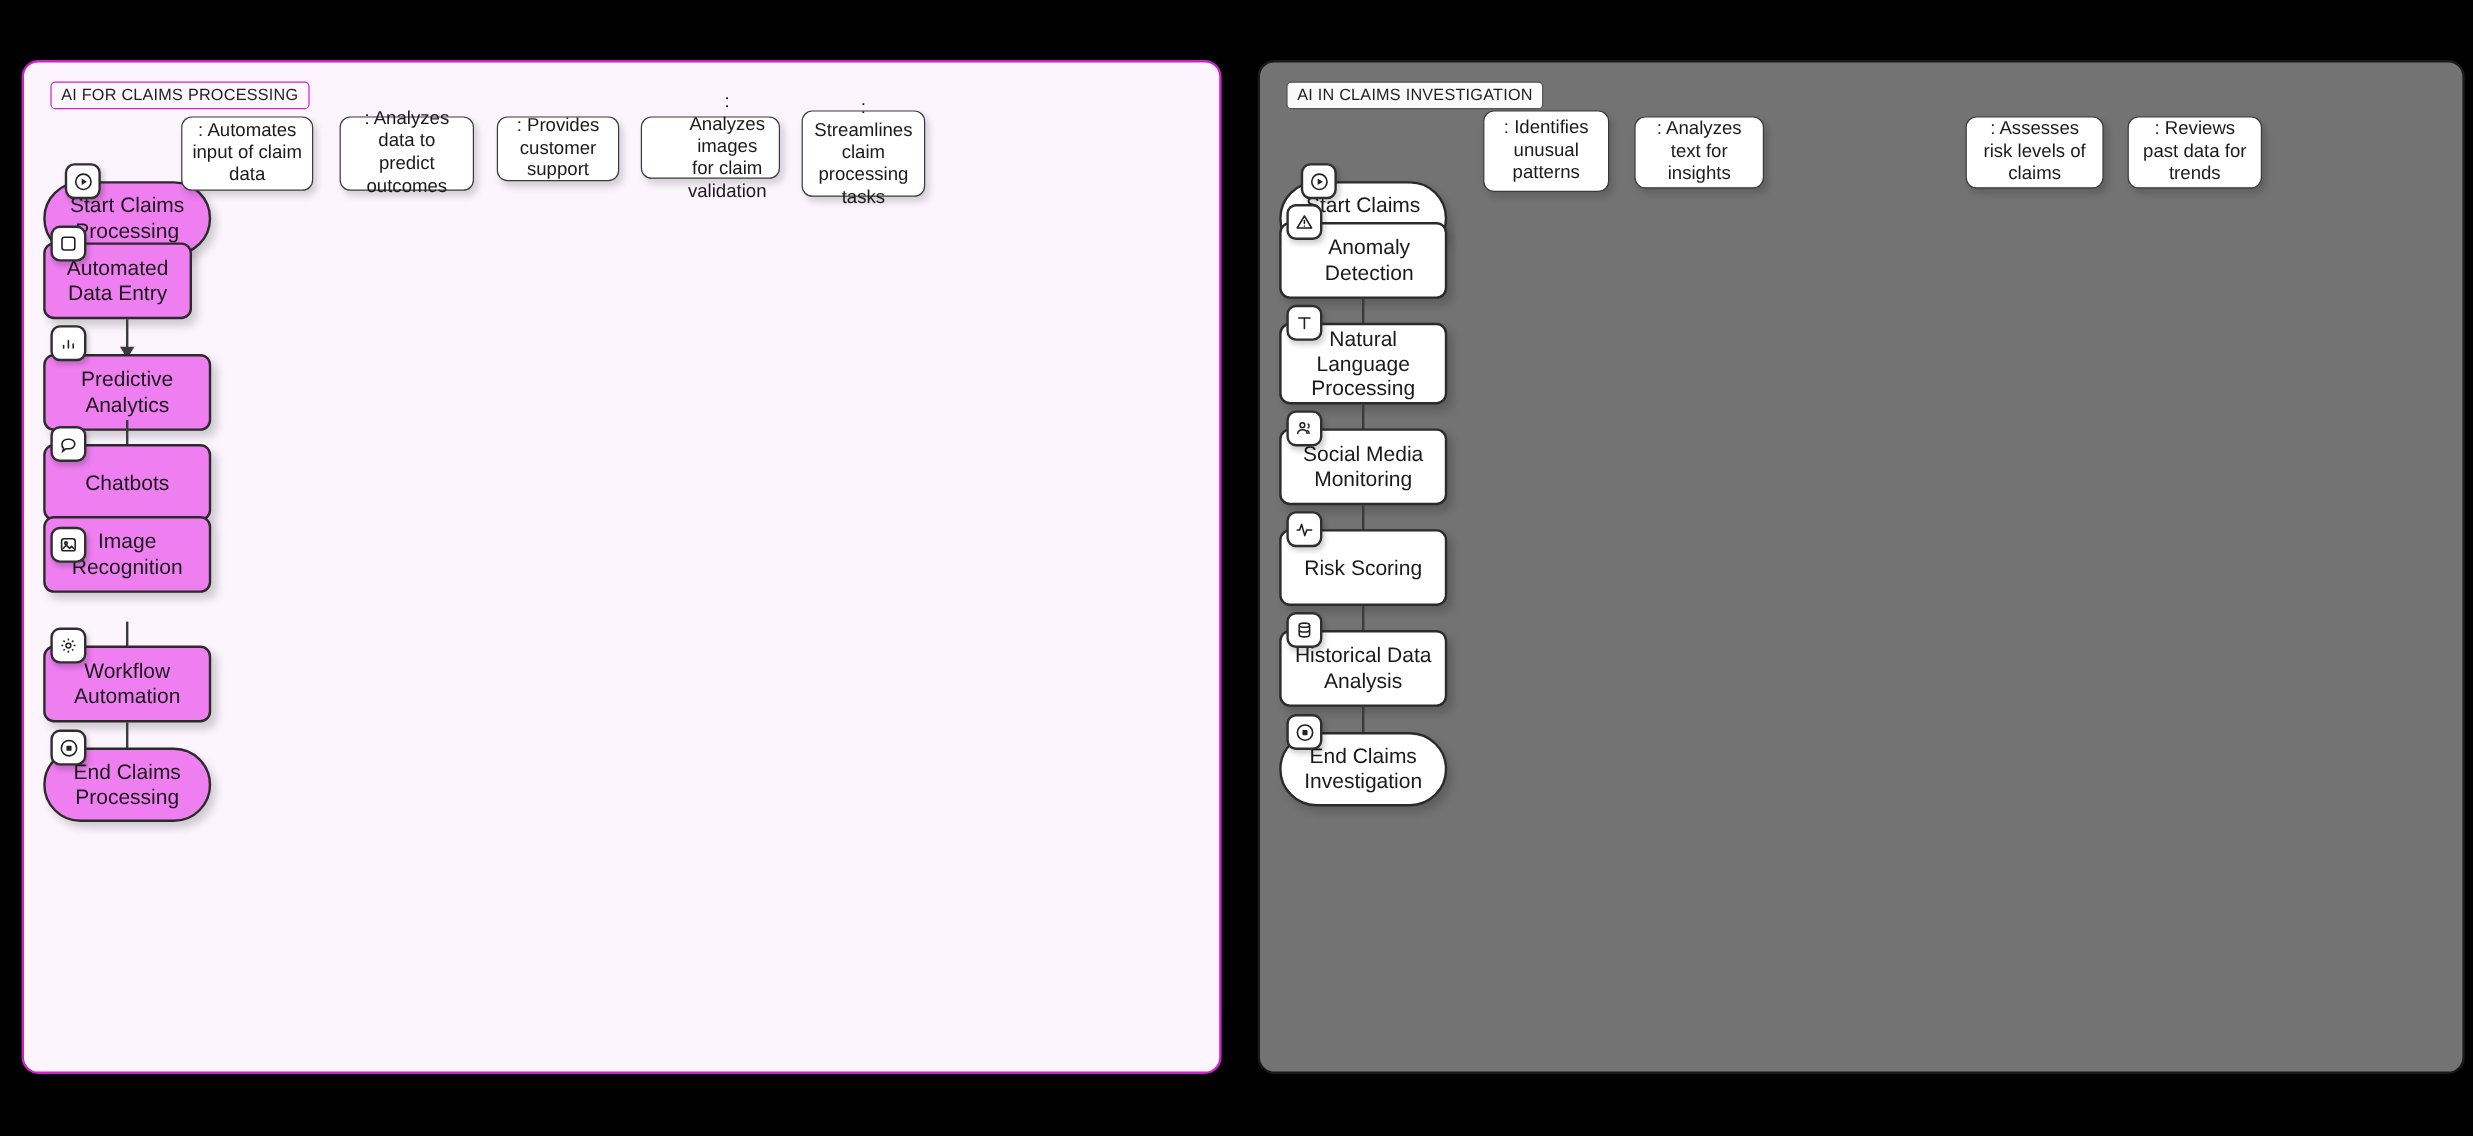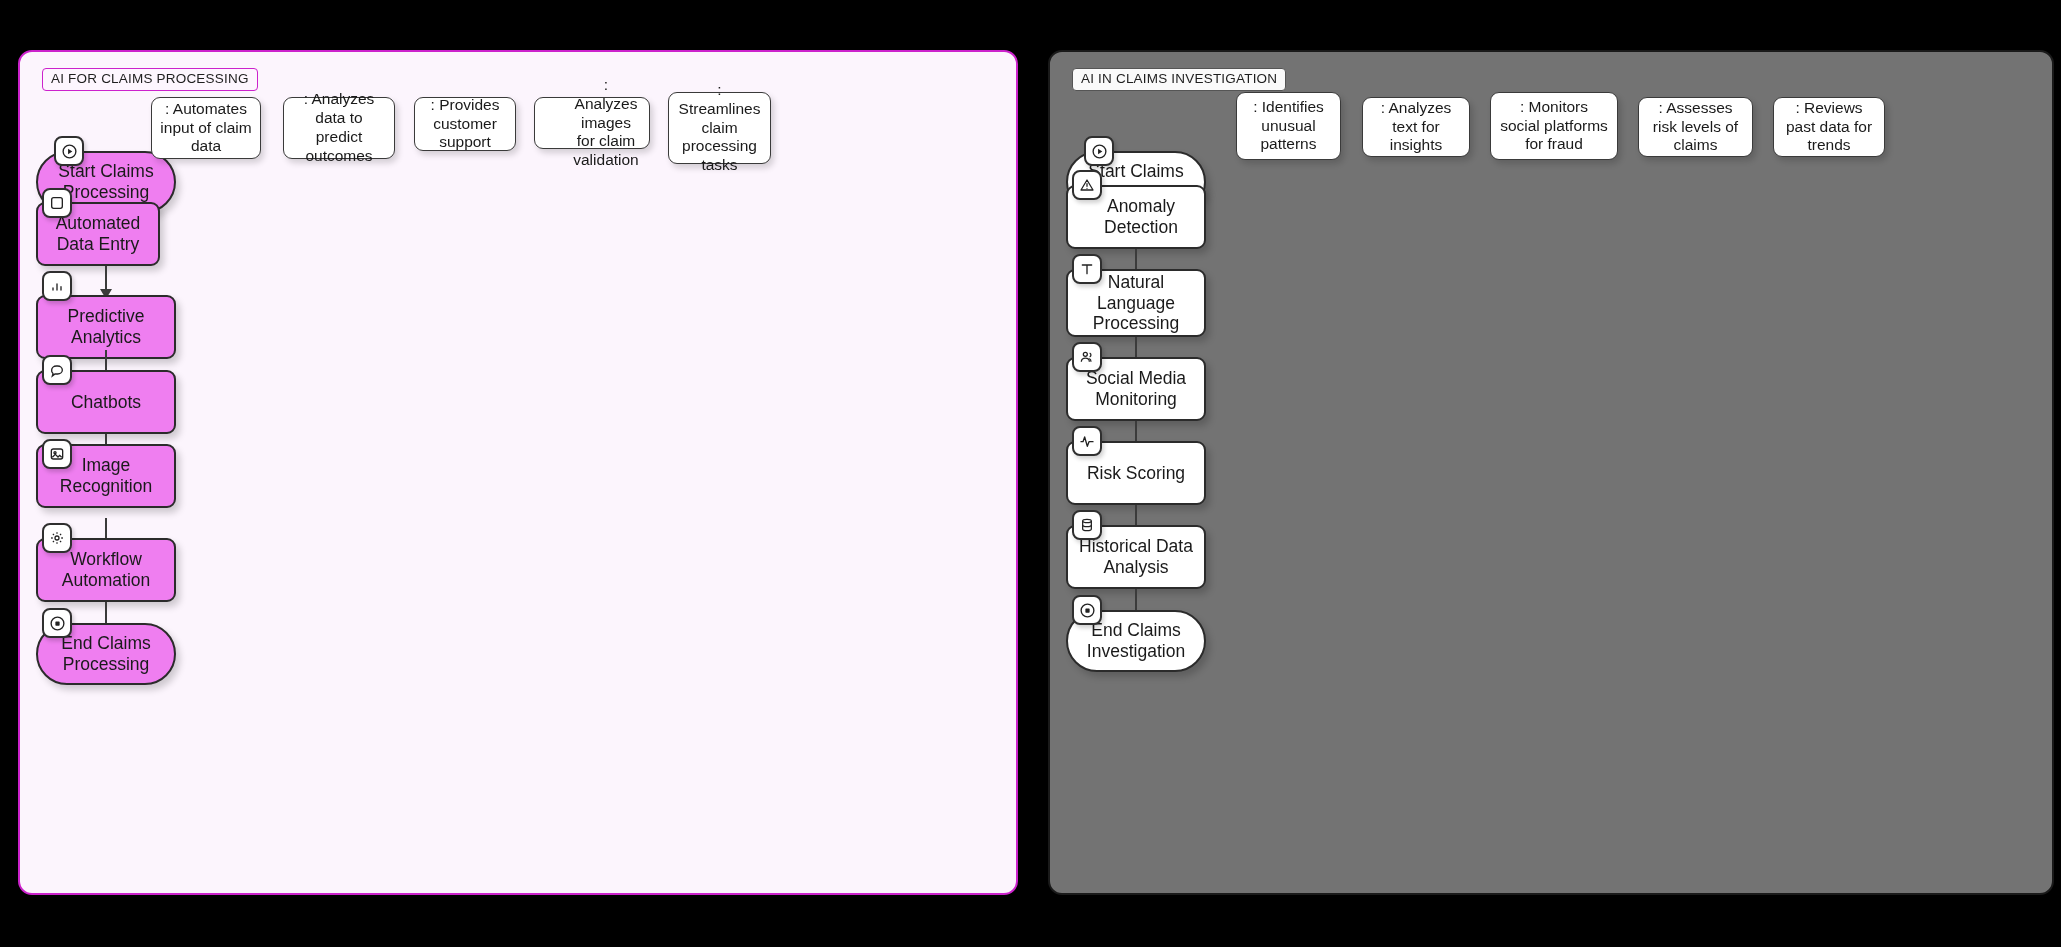--- a/index.html
+++ b/index.html
@@ -177,21 +177,21 @@
       </div>
       <div class="conn" style="left:85px; top:382px; height:32px;"></div>
 
       <div class="chip" style="left:22px; top:387px;">
         <svg width="16" height="16" viewBox="0 0 24 24" fill="none" stroke="#222" stroke-width="2">
           <rect x="3.5" y="4.5" width="17" height="15" rx="3"></rect>
           <circle cx="9" cy="10" r="1.6"></circle>
             <path d="M5 17 l4.5-4.5 4 4 2.5-2.5 3 3"></path>
         </svg>
       </div>
-      <div class="node rect" style="left:16px; top:392px; width:140px; height:64px;align-items:center;">
+      <div class="node rect" style="left:16px; top:378px; width:140px; height:64px;align-items:center;">
         <span class="ntext">Image Recognition</span>
       </div>
       <div class="conn" style="left:85px; top:466px; height:32px;"></div>
 
       <div class="chip" style="left:22px; top:471px;">
         <svg width="16" height="16" viewBox="0 0 24 24" fill="none" stroke="#222" stroke-width="1.9">
           <circle cx="12" cy="12" r="3"></circle>
           <path d="M12 3.2v2.4M12 18.4v2.4M3.2 12h2.4M18.4 12h2.4M5.8 5.8l1.7 1.7M16.5 16.5l1.7 1.7M18.2 5.8l-1.7 1.7M7.5 16.5l-1.7 1.7"></path>
         </svg>
       </div>
@@ -310,23 +310,20 @@
         <span class="ntext">End Claims Investigation</span>
       </div>
     </div>
 
     <div class="note" style="left:186px; top:40px; width:105px; height:68px;">
       <span>: Identifies unusual patterns</span>
     </div>
     <div class="note" style="left:312px; top:45px; width:108px; height:60px;">
       <span>: Analyzes text for insights</span>
     </div>
-    <div class="note" style="left:440px; top:40px; width:128px; height:68px;">
-      <span>: Monitors social platforms for fraud</span>
-    </div>
     <div class="note" style="left:588px; top:45px; width:115px; height:60px;">
       <span>: Assesses risk levels of claims</span>
     </div>
     <div class="note" style="left:723px; top:45px; width:112px; height:60px;">
       <span>: Reviews past data for trends</span>
     </div>
   </div>
 
 </div>
 

